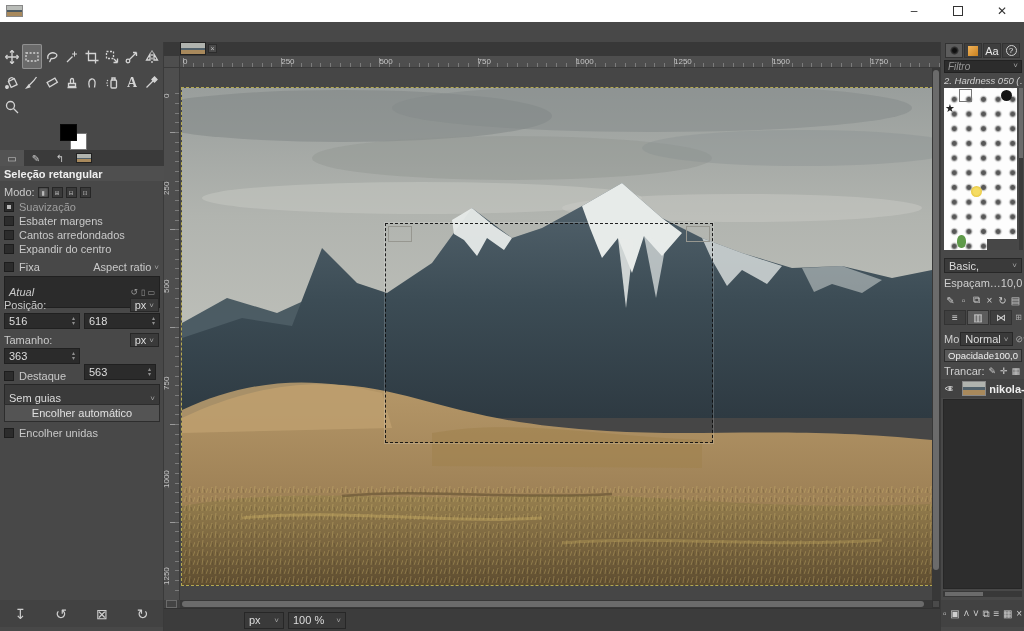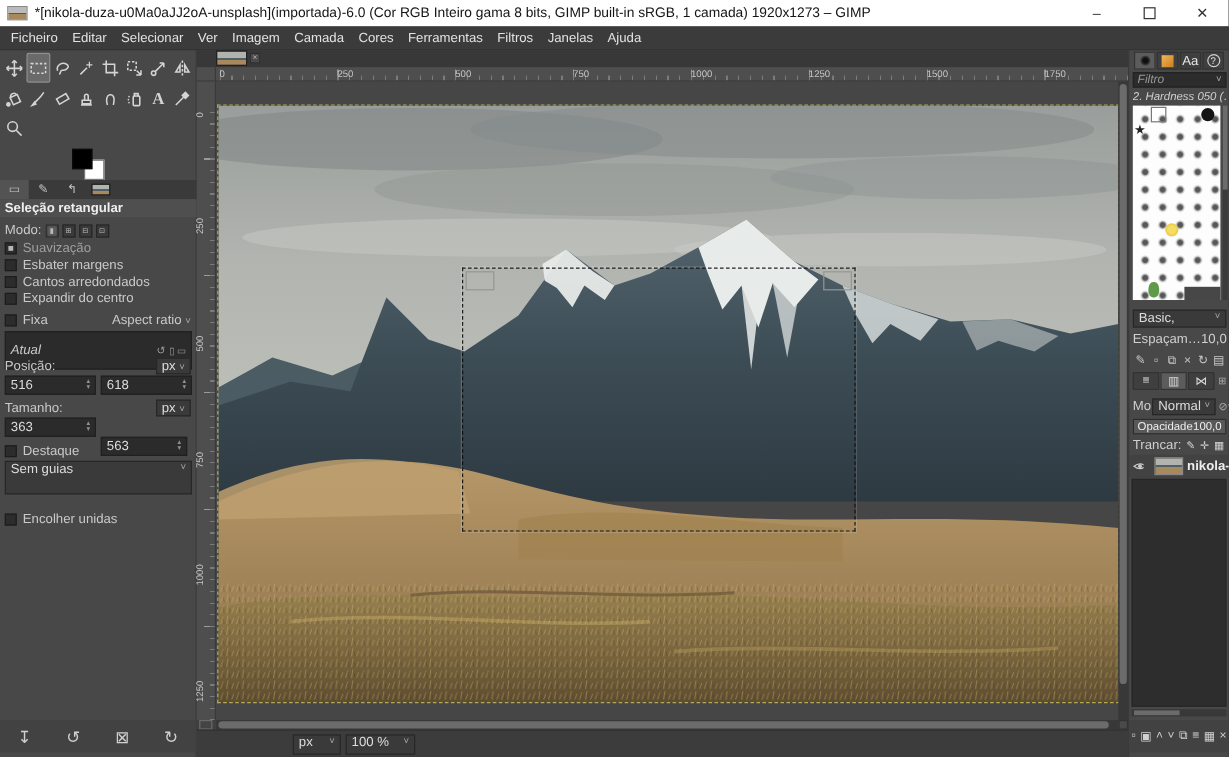--- a/index.html
+++ b/index.html
@@ -38,21 +38,21 @@
   .opt-header{position:absolute;top:124px;left:0;width:164px;height:15px;background:#4f4f4f;
               color:#efefef;font-weight:bold;display:flex;align-items:center;padding-left:4px}
   .orow{position:absolute;left:4px;right:4px;height:14px;display:flex;align-items:center;color:#c9c9c9;white-space:nowrap}
   .cb{display:inline-block;width:10px;height:10px;background:#2c2c2c;border:1px solid #1d1d1d;margin-right:5px;position:relative;flex:none}
   .cb.checked::after{content:"";position:absolute;inset:2px;background:#b8b8b8}
   .modebox{width:11px;height:11px;background:#3a3a3a;border:1px solid #262626;margin-left:3px;
            display:inline-flex;align-items:center;justify-content:center;font-size:6px;color:#bbb}
   .modebox.pressed{background:#5f5f5f;box-shadow:inset 0 0 2px #222}
   .din{background:#2b2b2b;border:1px solid #202020;color:#ddd;display:flex;align-items:center;padding:0 4px}
   .spin{margin-left:auto;color:#8f8f8f;font-size:6px;line-height:5px;display:flex;flex-direction:column;flex:none}
-  .combo{background:#3a3a3a;border:1px solid #272727;display:flex;padding:0 4px;color:#ddd}
+  .combo{background:#3a3a3a;border:1px solid #272727;display:flex;align-items:center;padding:0 4px;color:#ddd}
   .caret{margin-left:auto;color:#a5a5a5;font-size:8px;padding-left:3px}
   .btn{background:#545454;border:1px solid #2d2d2d;display:flex;align-items:center;justify-content:center;color:#e0e0e0}
   .preset-btns{position:absolute;left:0;right:0;top:558px;height:27px;background:#424242;display:flex;align-items:center;justify-content:space-around}
   .preset-btns span{font-size:14px;color:#cfcfcf}
   
   .tabstrip{position:absolute;top:0;left:0;right:0;height:14px;background:#383838}
   .img-tab{position:absolute;left:16px;top:0;width:26px;height:13px;border:1px solid #222;
            background:linear-gradient(180deg,#b0b3ae 0 45%,#50606a 45% 60%,#a8895c 60% 100%)}
   .img-tab-close{position:absolute;left:44px;top:2px;width:9px;height:9px;background:#4a4a4a;border:1px solid #2c2c2c;
                  color:#bbb;font-size:7px;display:flex;align-items:center;justify-content:center}
@@ -119,43 +119,29 @@
   .rbottom{position:absolute;left:0;right:0;top:558px;height:27px;background:#424242;display:flex;align-items:center;justify-content:space-around}
   .rbottom span{font-size:10px;color:#cfcfcf}
 </style>
 </head>
 <body>
 
 <div class="window">
 
   <div class="titlebar">
     <span class="app-thumb"></span>
-    <span>*[nikola-duza-u0Ma0aJJ2oA-unsplash](importada)-6.0 (Cor RGB Inteiro gama 8 bits, GIMP built-in sRGB, 1 camada) 1920x1273 – GIMP</span>
     <span class="win-btns">
       <span class="win-btn">–</span>
       <span class="win-btn">
           <span class="maxi"></span>
         </span>
       <span class="win-btn">✕</span>
     </span>
   </div>
 
-  <div class="menubar">
-      <span class="menu-item">Ficheiro</span>
-      <span class="menu-item">Editar</span>
-      <span class="menu-item">Selecionar</span>
-      <span class="menu-item">Ver</span>
-      <span class="menu-item">Imagem</span>
-      <span class="menu-item">Camada</span>
-      <span class="menu-item">Cores</span>
-      <span class="menu-item">Ferramentas</span>
-      <span class="menu-item">Filtros</span>
-      <span class="menu-item">Janelas</span>
-      <span class="menu-item">Ajuda</span>
-    </div>
 
   <div class="main">
 
     <div class="left-panel">
       <div class="toolgrid">
           <span class="tool">
             <svg viewBox="0 0 16 16" width="16" height="16" fill="none" stroke="#d4d4d4" stroke-width="1.3">
               <path d="M8 1.5V14.5M1.5 8H14.5"></path>
               <path d="M8 1.5 6 3.5M8 1.5l2 2M8 14.5l-2-2M8 14.5l2-2M1.5 8l2-2M1.5 8l2 2M14.5 8l-2-2M14.5 8l-2 2"></path>
             </svg>
@@ -349,20 +335,23 @@
             <span>▾</span>
           </span>
       </div>
       <div class="orow" style="top:327px">
         <span class="cb"></span>
         <span>Destaque</span>
       </div>
       <div class="combo" style="position:absolute;left:4px;top:342px;width:156px;height:28px">
         <span>Sem guias</span>
         <span class="caret">˅</span>
+      </div>
+      <div class="btn" style="position:absolute;left:4px;top:362px;width:156px;height:18px">
+        <span>Encolher automático</span>
       </div>
       <div class="orow" style="top:384px">
         <span class="cb"></span>
         <span>Encolher unidas</span>
       </div>
 
       <div class="preset-btns">
           <span>↧</span>
           <span>↺</span>
           <span>⊠</span>

